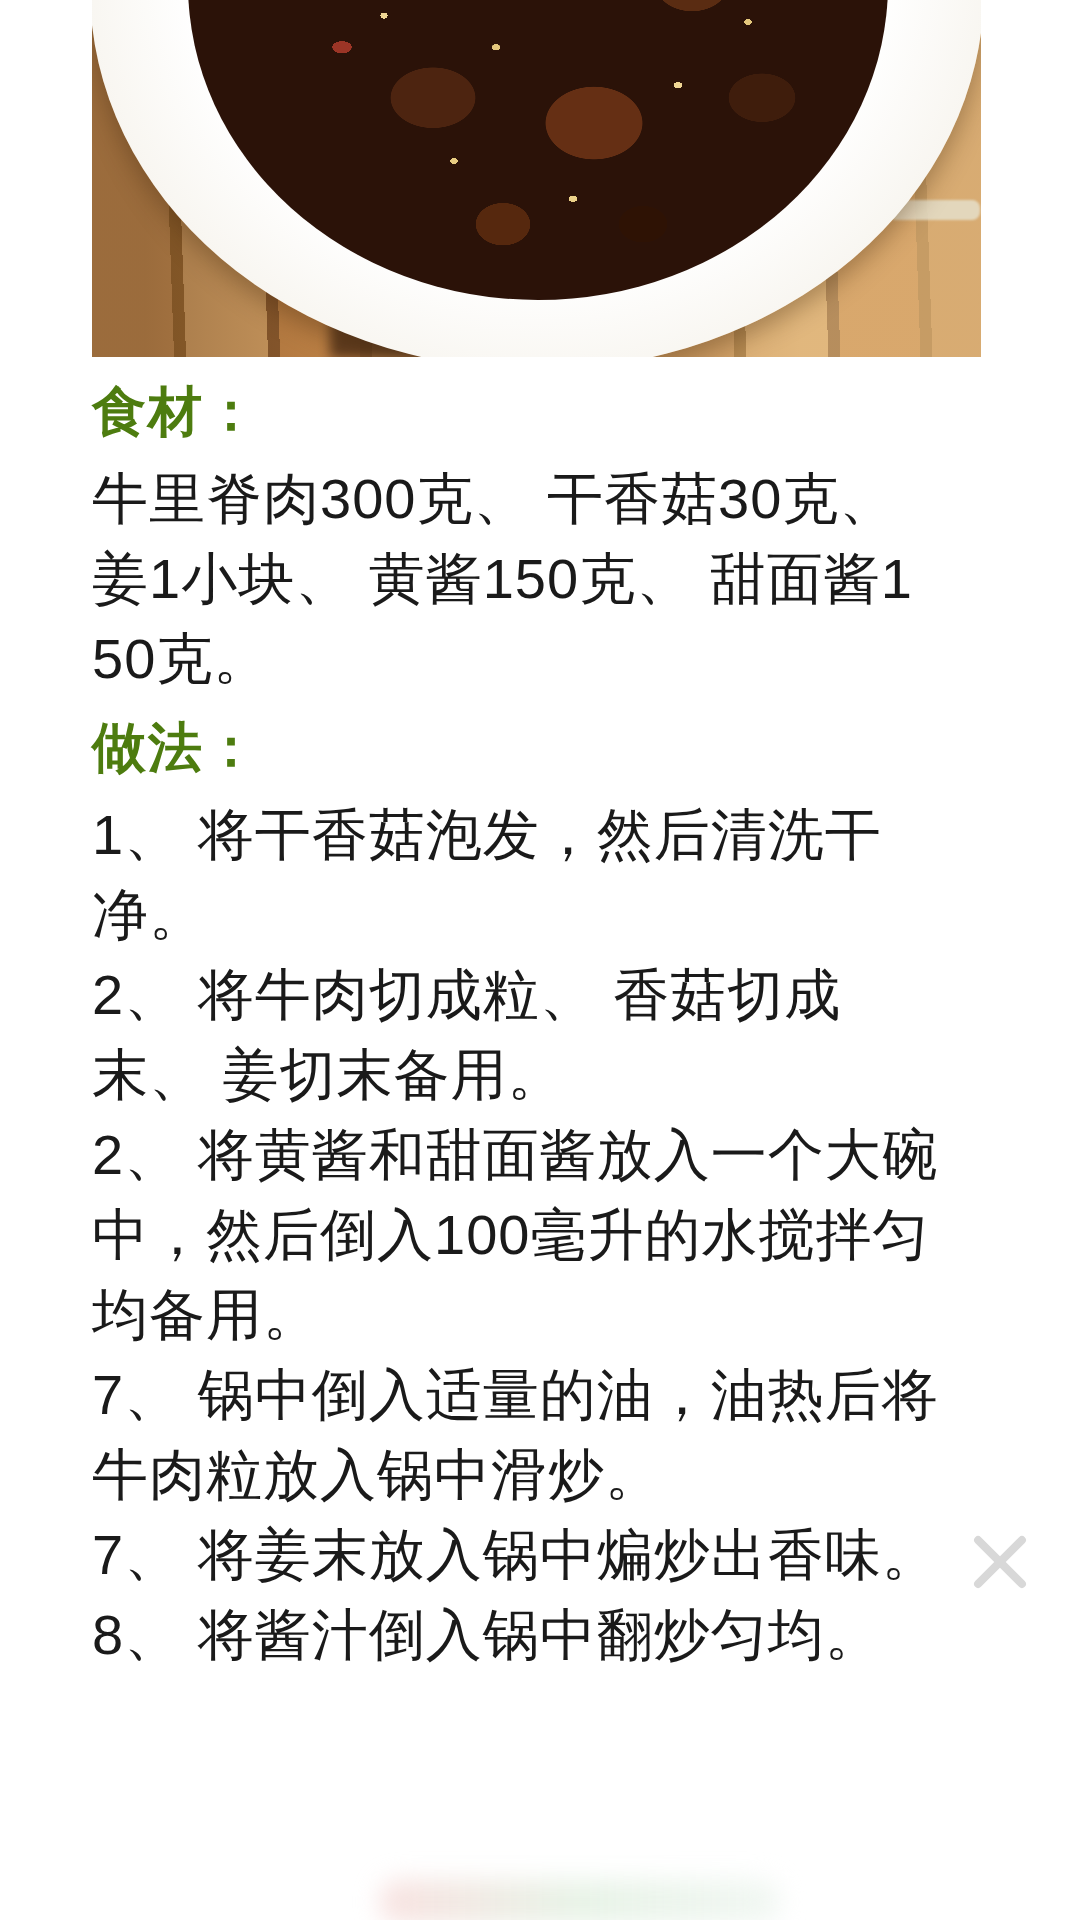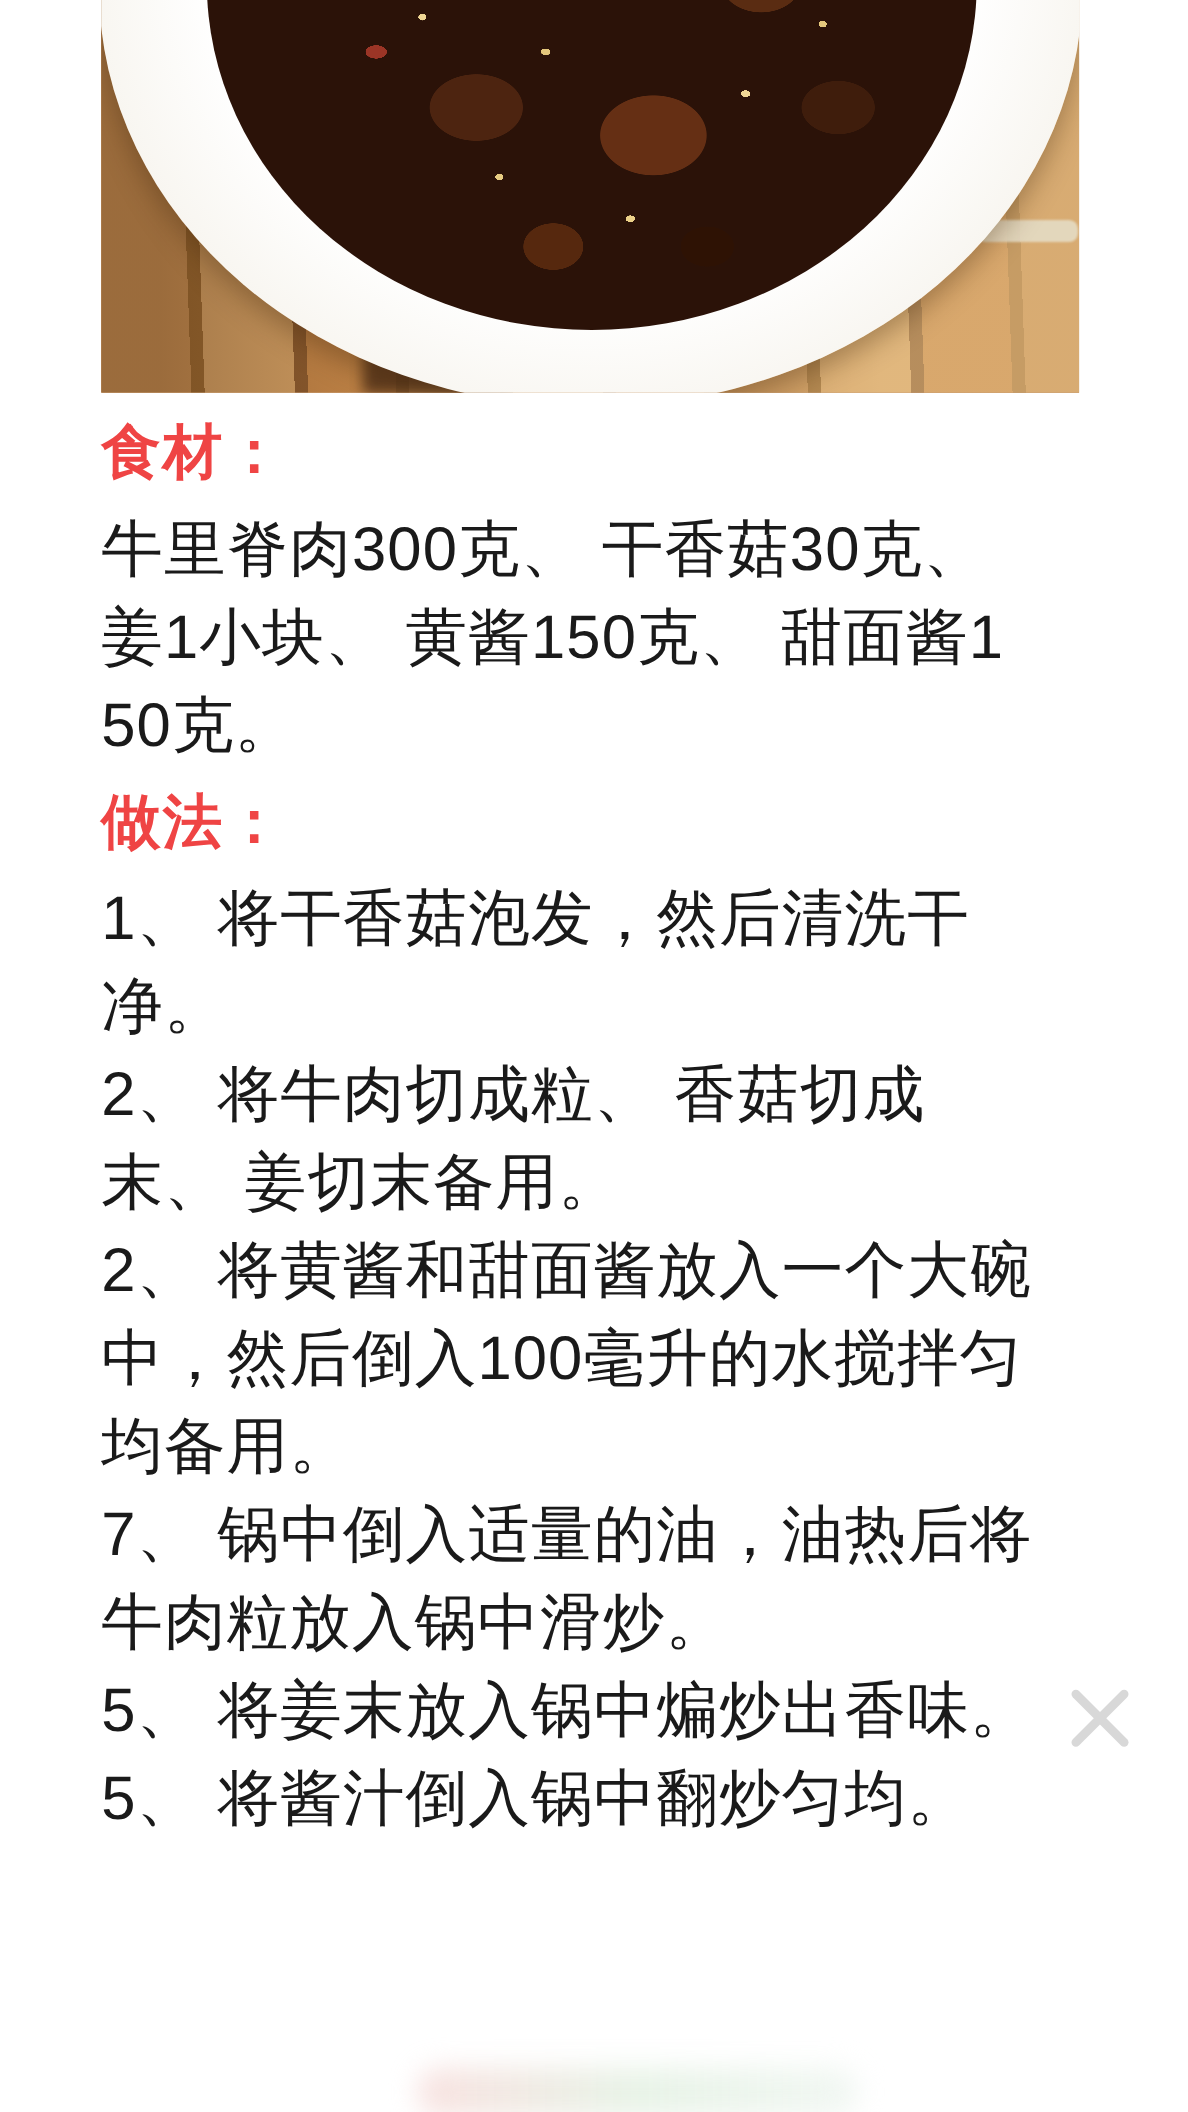--- a/index.html
+++ b/index.html
@@ -72,21 +72,21 @@
       radial-gradient(7px 5px at 55% 84%, #ecd189 0 60%, transparent 61%),
       radial-gradient(6px 5px at 80% 56%, #e4c77c 0 60%, transparent 61%);
   }
   
   .content{
     position:absolute;left:92px;top:363px;width:848px;
     color:#1a1a1a;
   }
   .content h2{
     margin:0;font-size:54px;line-height:96px;font-weight:bold;
-    color:#ef4444;letter-spacing:2px;
+    color:#4d7c0f;letter-spacing:2px;
   }
   .content p{
     margin:0;font-size:56px;line-height:80px;font-weight:normal;
     letter-spacing:1px;word-break:break-all;
   }
   
   .close-btn{
     position:absolute;left:960px;top:1522px;width:80px;height:80px;cursor:pointer;
   }
   .x-bar{
@@ -116,22 +116,22 @@
   </div>
 
   <div class="content">
     <h2>食材：</h2>
     <p>牛里脊肉300克、 干香菇30克、 姜1小块、 黄酱150克、 甜面酱150克。</p>
     <h2>做法：</h2>
     <p class="step">1、 将干香菇泡发，然后清洗干净。</p>
     <p class="step">2、 将牛肉切成粒、 香菇切成末、 姜切末备用。</p>
     <p class="step">2、 将黄酱和甜面酱放入一个大碗中，然后倒入100毫升的水搅拌匀均备用。</p>
     <p class="step">7、 锅中倒入适量的油，油热后将牛肉粒放入锅中滑炒。</p>
-    <p class="step">5、 将姜末放入锅中煸炒出香味。</p>
-    <p class="step">5、 将酱汁倒入锅中翻炒匀均。</p>
+    <p class="step">7、 将姜末放入锅中煸炒出香味。</p>
+    <p class="step">8、 将酱汁倒入锅中翻炒匀均。</p>
   </div>
 
   <div class="close-btn">
     <span class="x-bar a"></span>
     <span class="x-bar b"></span>
   </div>
 
   <div class="bottom-blur"></div>
 
 </div>

